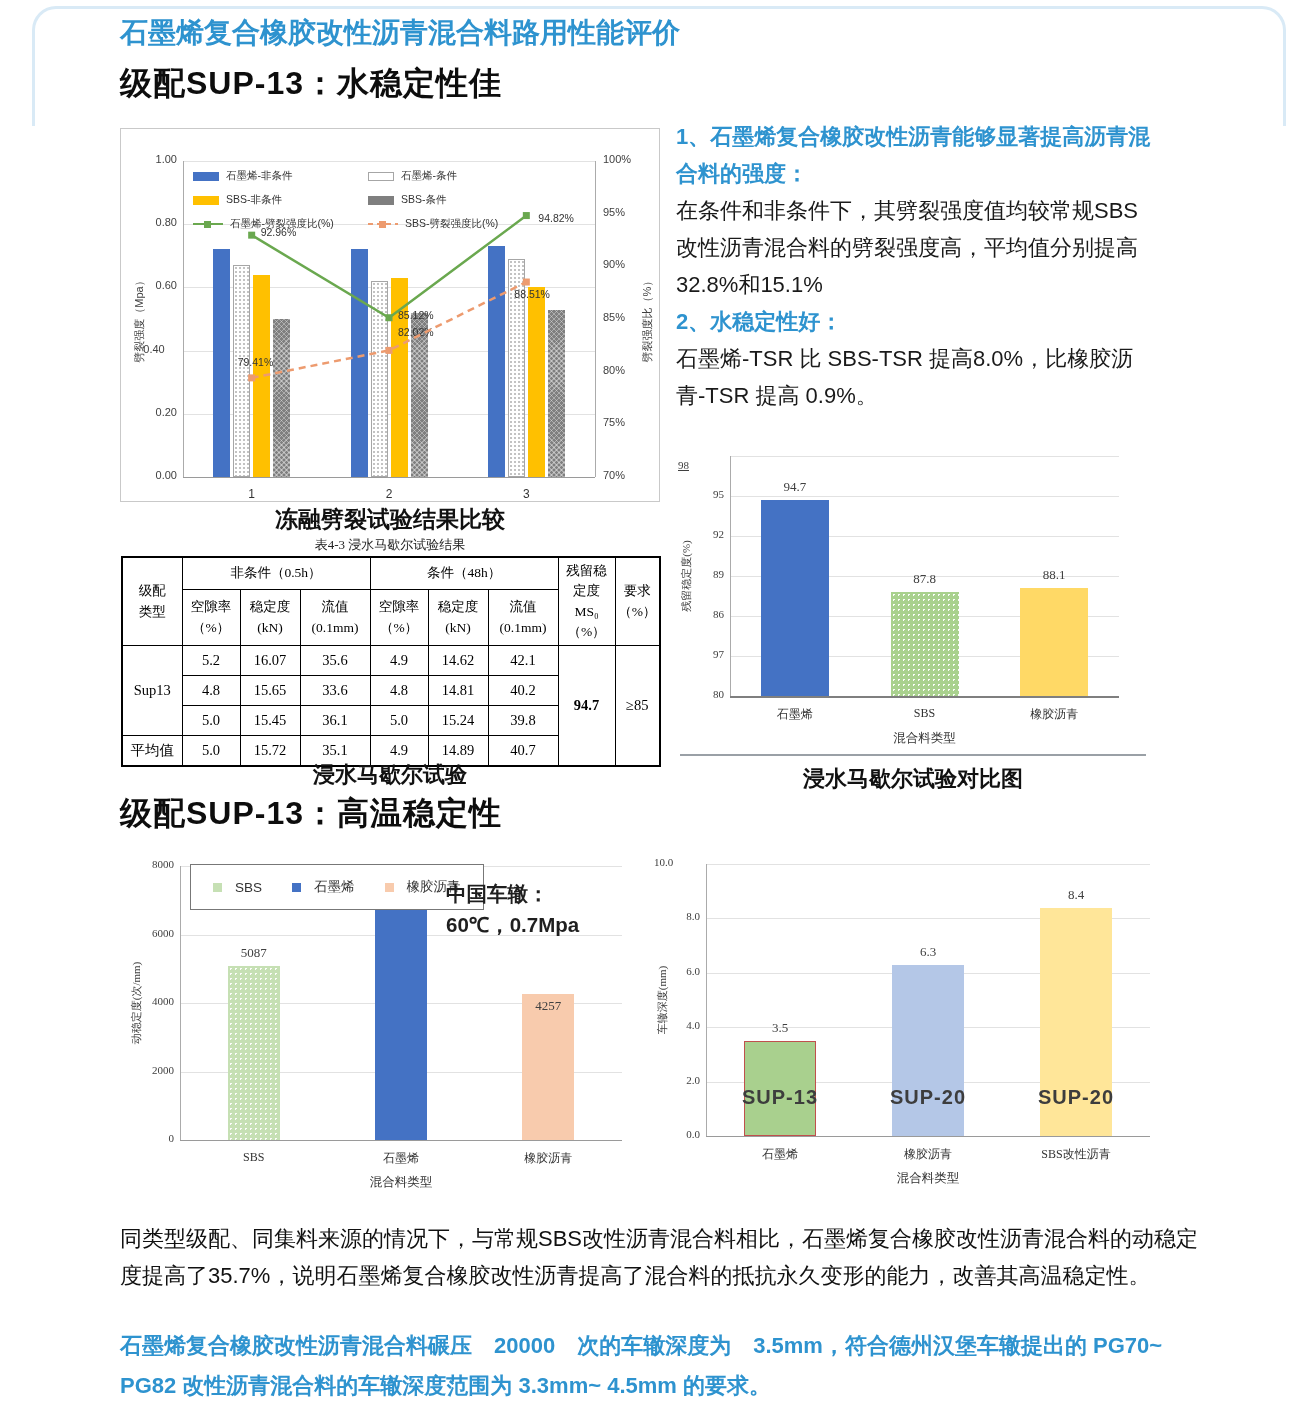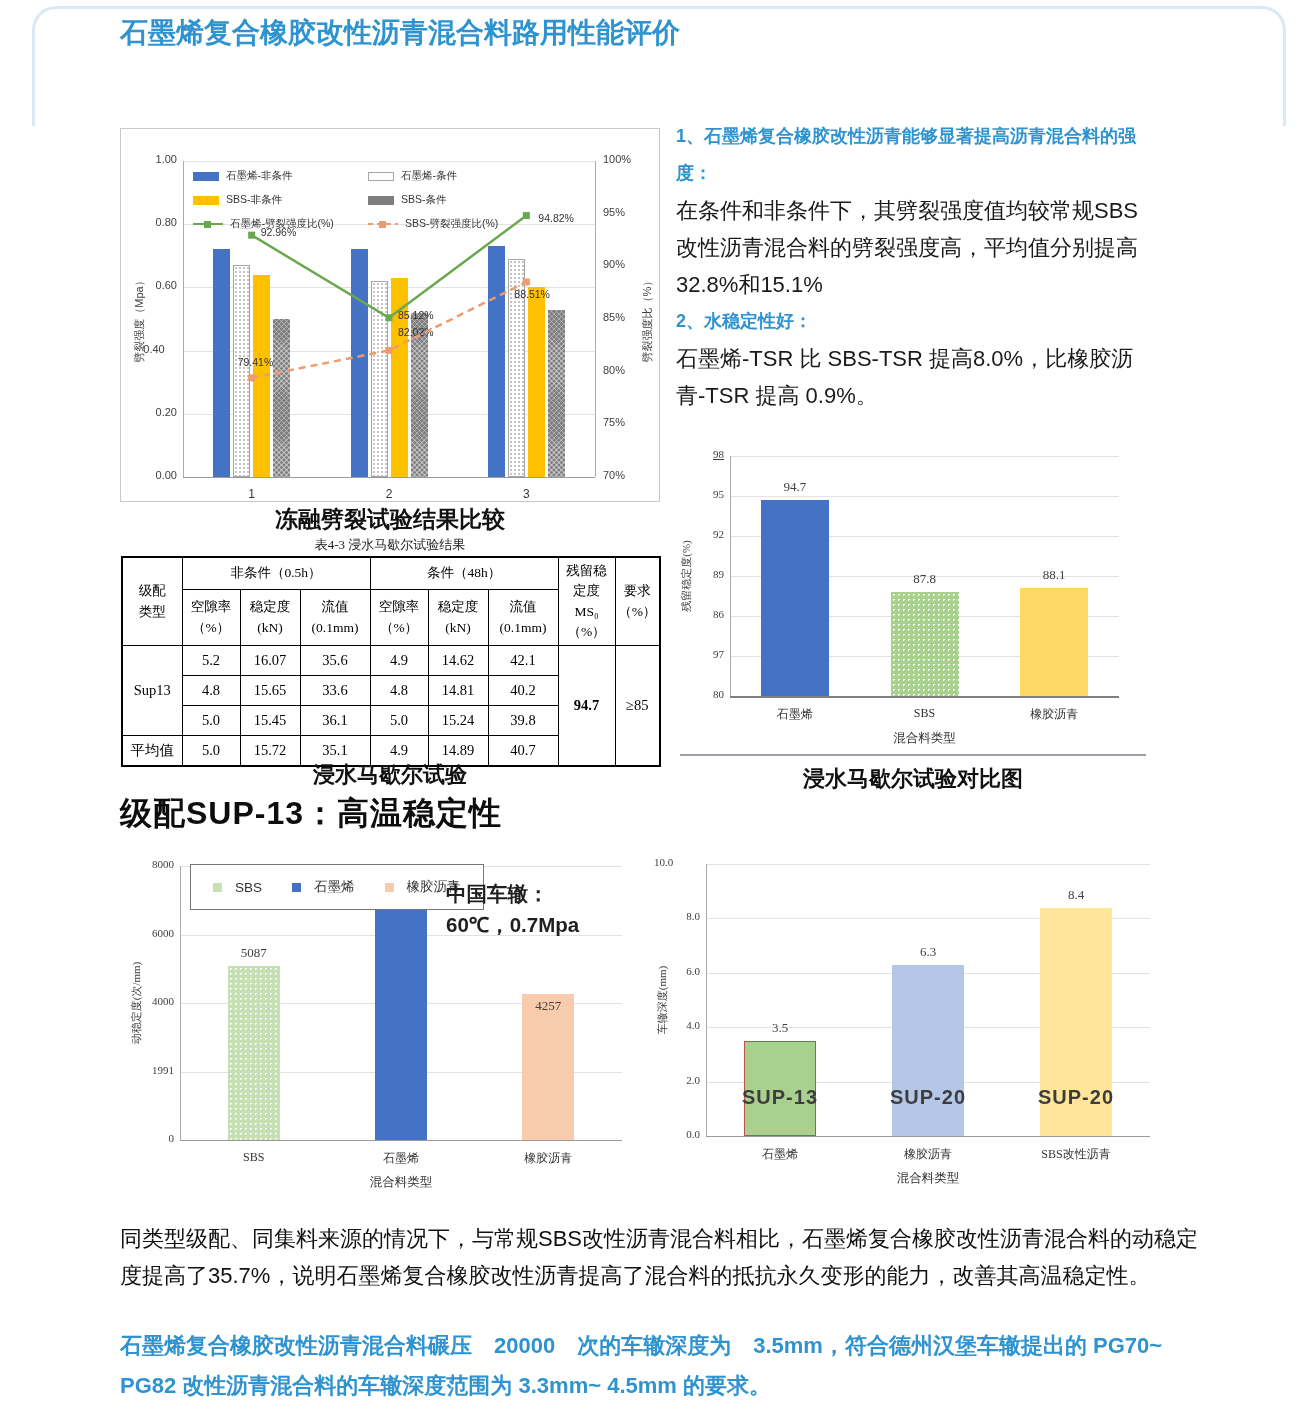--- a/index.html
+++ b/index.html
@@ -29,21 +29,21 @@
   .fig-caption { position:absolute; text-align:center; font-weight:bold; color:#111; }
   .cap1 { left:120px; top:504px; width:540px; font-size:23px; }
   .small-caption { position:absolute; left:120px; top:536px; width:540px; text-align:center;
     font-family:"Liberation Serif", serif; font-size:13px; color:#222; }
   .table-wrap { position:absolute; left:121px; top:556px; width:538px; }
   .cap-table { left:120px; top:760px; width:540px; font-size:22px; }
   .divider { position:absolute; left:680px; top:754px; width:466px; height:2px; background:#9aa0a6; }
   .cap2 { left:680px; top:764px; width:466px; font-size:22px; }
 
   .right-text { position:absolute; left:676px; top:118px; width:480px; }
-  .blue-head { margin:0; font-size:18px; font-weight:bold; color:var(--accent); line-height:37px; }
+  .blue-head { margin:0; font-size:22px; font-weight:bold; color:var(--accent); line-height:37px; }
   .body-text { margin:0; font-size:22px; color:#1a1a1a; line-height:37px; }
 
   .bottom-black { position:absolute; left:120px; top:1220px; width:1085px; font-size:22px; line-height:37px; color:#111; margin:0; }
   .bottom-blue  { position:absolute; left:120px; top:1326px; width:1085px; font-size:22px; line-height:40px; color:var(--accent); font-weight:bold; margin:0; }
 
   
   .mtable { border-collapse:collapse; width:538px; table-layout:fixed; border:2px solid #000;
     font-family:"Liberation Serif", serif; color:#000; }
   .mtable th, .mtable td { border:1px solid #000; text-align:center; vertical-align:middle; }
   .mtable th { font-size:13.5px; font-weight:normal; white-space:pre-line; padding:3px 1px; line-height:1.5; }
@@ -81,20 +81,21 @@
   .pat-cross { background-image:repeating-linear-gradient(45deg, rgba(255,255,255,0.35) 0 1px, transparent 1px 3.5px),
                repeating-linear-gradient(-45deg, rgba(255,255,255,0.35) 0 1px, transparent 1px 3.5px); }
 </style>
 </head>
 <body>
 
 <div class="page">
   <div class="top-arc"></div>
 
   <h1 class="title">石墨烯复合橡胶改性沥青混合料路用性能评价</h1>
+  <h2 class="sec-head sec1">级配SUP-13：水稳定性佳</h2>
 
   <div class="chart-host chart1 chart-frame">
       <div class="ytick" style="left: 10px; top: 340px; width: 46px; text-align: right;">0.00</div>
       <div class="gridline" style="left: 62px; top: 284.8px; width: 412px;"></div>
       <div class="ytick" style="left: 10px; top: 276.8px; width: 46px; text-align: right;">0.20</div>
       <div class="gridline" style="left: 62px; top: 221.6px; width: 412px;"></div>
       <div class="ytick" style="left: 10px; top: 213.6px; width: 46px; text-align: center;">0.40</div>
       <div class="gridline" style="left: 62px; top: 158.4px; width: 412px;"></div>
       <div class="ytick" style="left: 10px; top: 150.4px; width: 46px; text-align: right;">0.60</div>
       <div class="gridline" style="left: 62px; top: 95.2px; width: 412px;"></div>
@@ -274,21 +275,21 @@
       <div class="ytick serif" style="left: -2px; top: 206px; width: 46px; text-align: right;">97</div>
       <div class="gridline" style="left: 50px; top: 174px; width: 389px;"></div>
       <div class="ytick serif" style="left: -2px; top: 166px; width: 46px; text-align: right;">86</div>
       <div class="gridline" style="left: 50px; top: 134px; width: 389px;"></div>
       <div class="ytick serif" style="left: -2px; top: 126px; width: 46px; text-align: right;">89</div>
       <div class="gridline" style="left: 50px; top: 94px; width: 389px;"></div>
       <div class="ytick serif" style="left: -2px; top: 86px; width: 46px; text-align: right;">92</div>
       <div class="gridline" style="left: 50px; top: 54px; width: 389px;"></div>
       <div class="ytick serif" style="left: -2px; top: 46px; width: 46px; text-align: right;">95</div>
       <div class="gridline" style="left: 50px; top: 14px; width: 389px;"></div>
-      <div class="ytick serif" style="left: -2px; top: 6px; width: 46px; text-align: right; text-decoration: underline;">98</div>
+      <div class="ytick serif" style="left: -2px; top: 17px; width: 46px;  text-decoration: underline;">98</div>
       <div class="axis-left" style="left: 50px; top: 14px; height: 240px;"></div>
       <div class="axis-bottom strong" style="left: 50px; top: 254px; width: 389px;"></div>
       <div class="cat-label serif" style="left: 50px; top: 264px; width: 129.667px;">石墨烯</div>
       <div class="bar" style="left: 80.8333px; top: 58px; width: 68px; height: 196px; background-color: rgb(68, 114, 196);"></div>
       <div class="val-label" style="left: 74.8333px; top: 37px; width: 80px;">94.7</div>
       <div class="cat-label serif" style="left: 179.667px; top: 264px; width: 129.667px;">SBS</div>
       <div class="bar pat-dots" style="left: 210.5px; top: 150px; width: 68px; height: 104px; background-color: rgb(169, 209, 142);"></div>
       <div class="val-label" style="left: 204.5px; top: 129px; width: 80px;">87.8</div>
       <div class="cat-label serif" style="left: 309.333px; top: 264px; width: 129.667px;">橡胶沥青</div>
       <div class="bar" style="left: 340.167px; top: 146px; width: 68px; height: 108px; background-color: rgb(255, 217, 102);"></div>
@@ -296,21 +297,21 @@
       <div class="vlabel serif" style="left: 6px; top: 134px;">残留稳定度(%)</div>
       <div class="xlabel serif" style="left: 50px; top: 288px; width: 389px;">混合料类型</div>
     </div>
   <div class="divider"></div>
   <div class="fig-caption cap2">浸水马歇尔试验对比图</div>
 
   <h2 class="sec-head sec2">级配SUP-13：高温稳定性</h2>
   <div class="chart-host chart3">
       <div class="ytick serif" style="left: 8px; top: 280px; width: 46px; text-align: right;">0</div>
       <div class="gridline" style="left: 60px; top: 219.5px; width: 442px;"></div>
-      <div class="ytick serif" style="left: 8px; top: 211.5px; width: 46px; text-align: right;">1991</div>
+      <div class="ytick serif" style="left: 8px; top: 211.5px; width: 46px; text-align: right;">2000</div>
       <div class="gridline" style="left: 60px; top: 151px; width: 442px;"></div>
       <div class="ytick serif" style="left: 8px; top: 143px; width: 46px; text-align: right;">4000</div>
       <div class="gridline" style="left: 60px; top: 82.5px; width: 442px;"></div>
       <div class="ytick serif" style="left: 8px; top: 74.5px; width: 46px; text-align: right;">6000</div>
       <div class="gridline" style="left: 60px; top: 14px; width: 442px;"></div>
       <div class="ytick serif" style="left: 8px; top: 6px; width: 46px; text-align: right;">8000</div>
       <div class="axis-left" style="left: 60px; top: 14px; height: 274px;"></div>
       <div class="axis-bottom" style="left: 60px; top: 288px; width: 442px;"></div>
       <div class="cat-label serif" style="left: 60px; top: 298px; width: 147.333px;">SBS</div>
       <div class="bar pat-dots" style="left: 107.667px; top: 113.77px; width: 52px; height: 174.23px; background-color: rgb(198, 224, 180);"></div>

